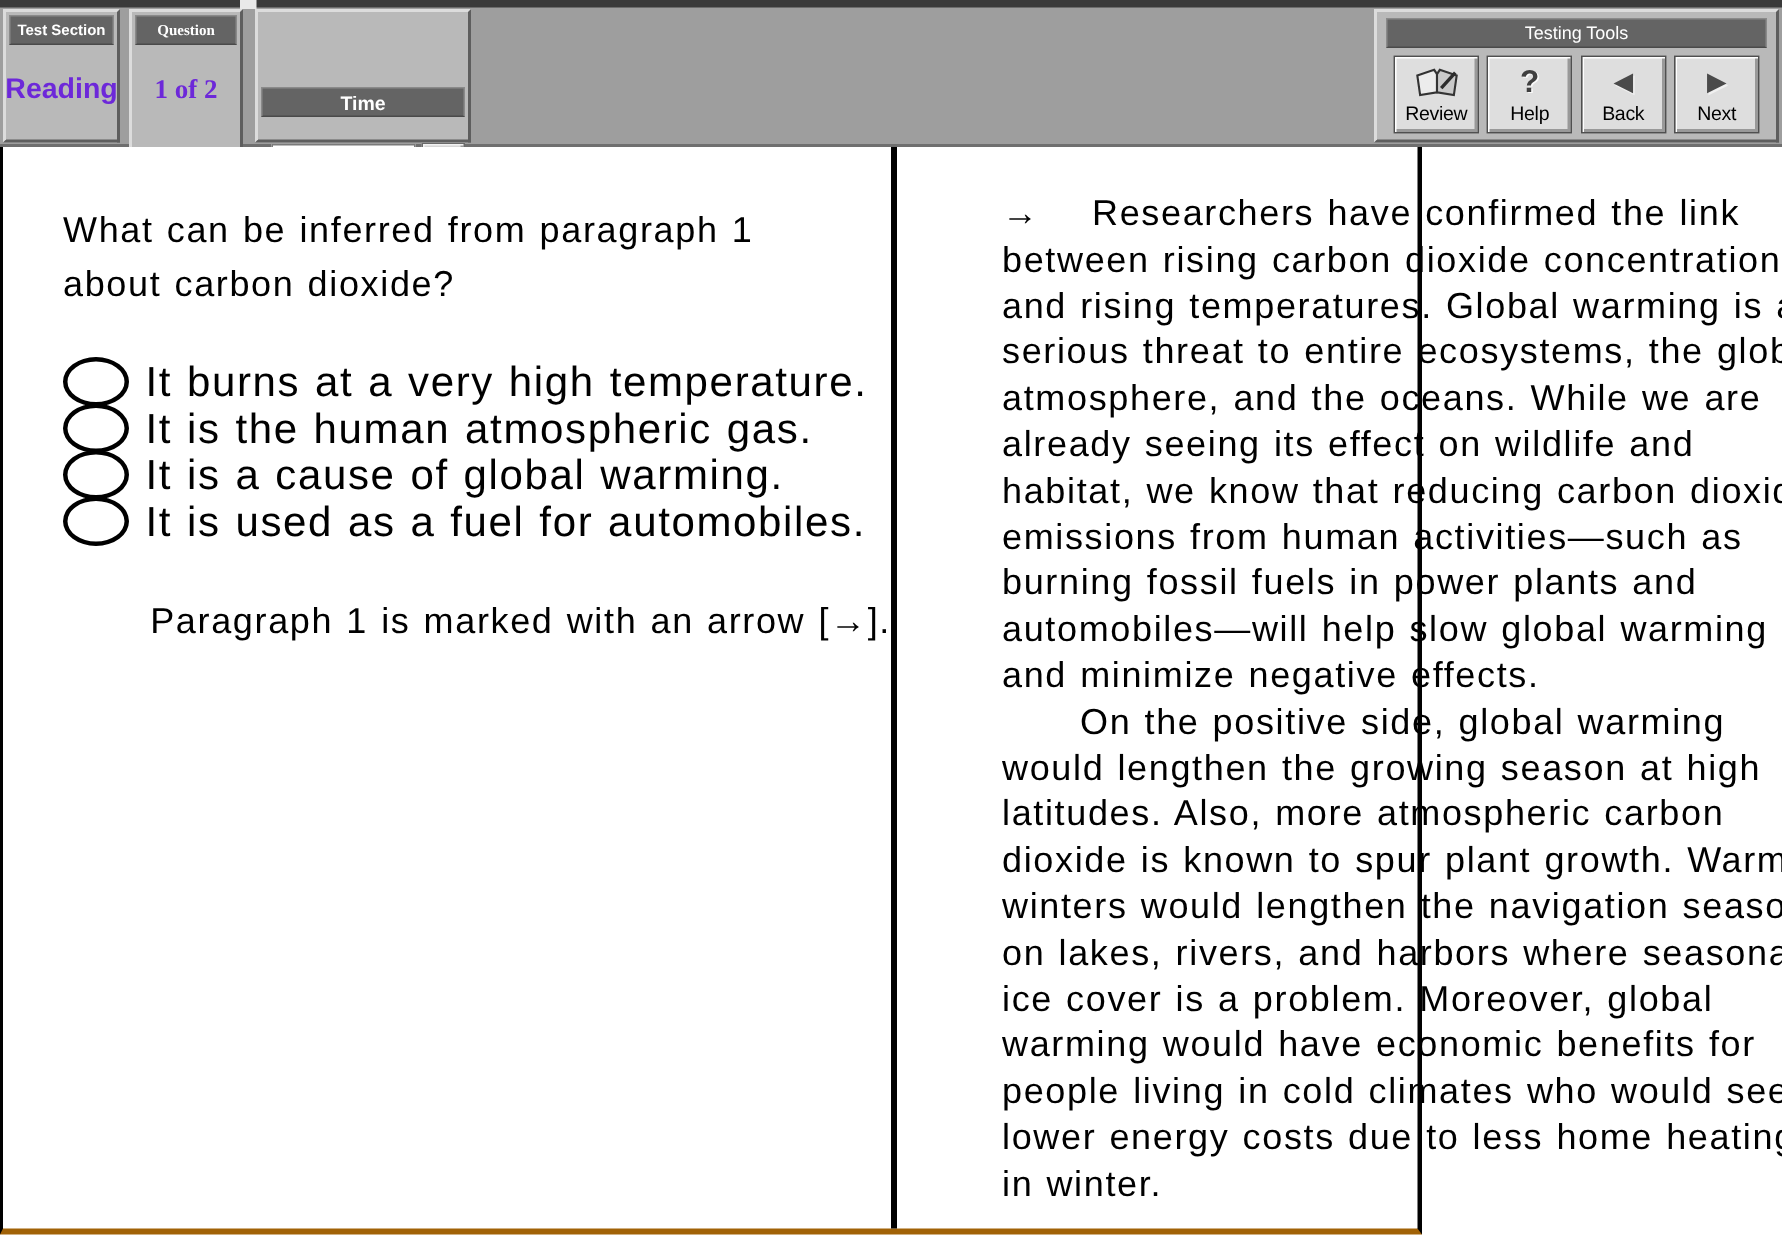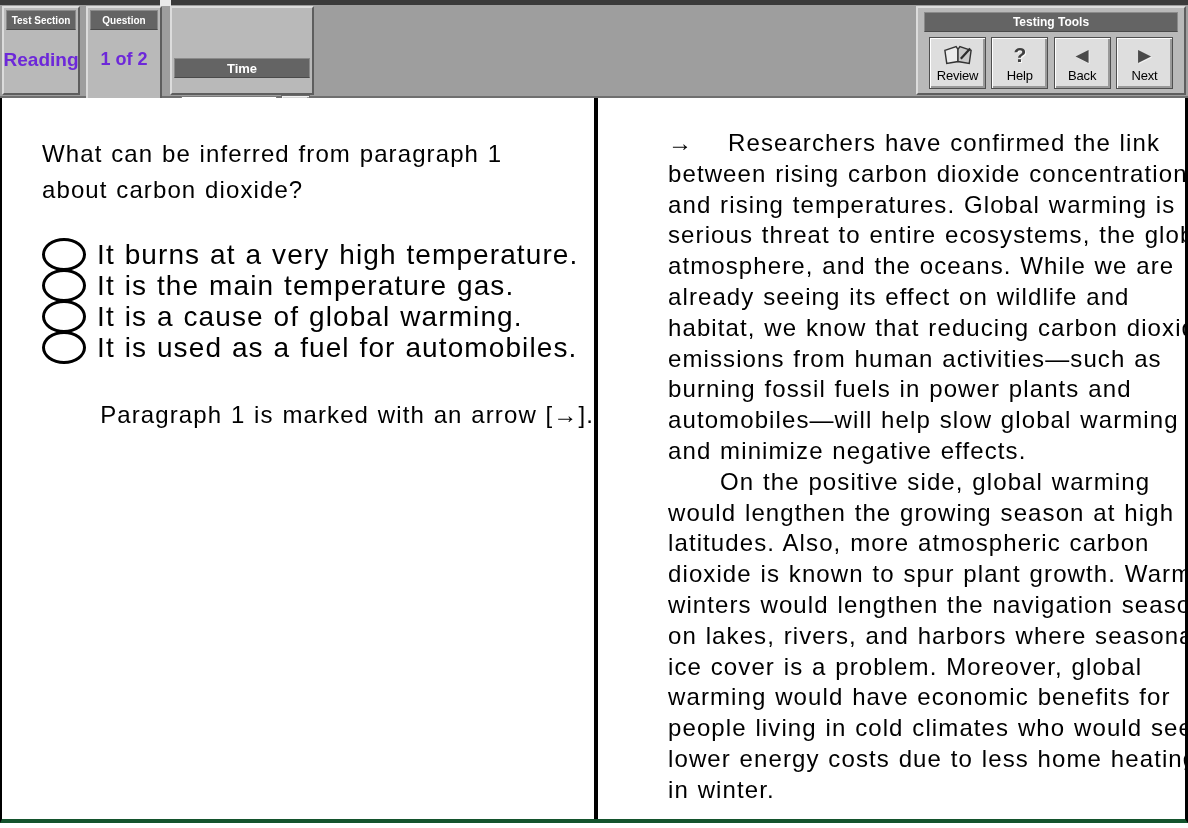--- a/index.html
+++ b/index.html
@@ -20,50 +20,50 @@
   .hpanel{position:absolute;top:6px;background:var(--panel-body-bg);
     border:2px solid;border-color:#dcdcdc #5e5e5e #5e5e5e #dcdcdc;padding:2px;}
   .hpanel-header{background:var(--panel-header-bg);color:var(--panel-header-text);
     border:1px solid #8a8a8a;border-bottom-color:#4a4a4a;
     font-weight:bold;text-align:center;height:20px;line-height:19px;overflow:hidden;}
   .hpanel-body{display:flex;align-items:center;justify-content:center;height:59px;
     font-weight:bold;color:#6d28d9;}
   .p-testsection{left:2px;width:78px;height:89px;}
   .p-testsection .hpanel-header{font-size:10px;}
   .p-testsection .hpanel-body{font-size:19px;}
-  .p-question{left:86px;width:76px;height:114px;}
+  .p-question{left:86px;width:76px;height:114px;font-family:Liberation Serif, serif;}
   .p-question .hpanel-header{font-size:10px;}
   .p-question .hpanel-body{font-size:18px;}
   .p-time{left:170px;width:144px;height:89px;}
   .p-time .hpanel-header{font-size:13px;margin-top:48px;}
   .p-time .hpanel-body{justify-content:flex-start;padding-left:7px;gap:4px;}
   .timer-field{width:96px;height:24px;background:#fff;border:1px solid #7a7a7a;
     font-weight:bold;font-size:15px;text-align:center;line-height:22px;letter-spacing:1px;}
   .timer-btn{width:29px;height:25px;background:#d6d6d6;border:1px solid #6a6a6a;
     box-shadow:inset 1px 1px 0 #f2f2f2, inset -2px -2px 0 #9a9a9a;cursor:pointer;}
 
   
   .p-tools{left:916px;width:270px;height:89px;padding:3px 5px;}
   .tools-header{margin:1px 1px 0;background:var(--panel-header-bg);color:var(--panel-header-text);
-    border:1px solid #8a8a8a;border-bottom-color:#4a4a4a;font-weight:bold;font-size:12px;
+    border:1px solid #8a8a8a;border-bottom-color:#4a4a4a;font-weight:normal;font-size:12px;
     text-align:center;height:20px;line-height:19px;}
   .tools-row{display:flex;justify-content:space-between;margin-top:5px;padding:0 6px;}
   .tool-btn{width:57px;height:52px;background:var(--button-bg);border:1px solid #4f4f4f;
     box-shadow:inset 1px 1px 0 #ffffff, inset -2px -2px 0 #999999;
     display:flex;flex-direction:column;align-items:center;justify-content:center;
     gap:1px;cursor:pointer;font-family:inherit;}
   .tool-btn .icon{height:24px;display:flex;align-items:center;justify-content:center;}
   .tool-btn .lbl{font-weight:normal;font-size:13px;color:#000;letter-spacing:-0.2px;}
   .icon-help{font-size:21px;font-weight:bold;color:#3f3f3f;text-shadow:1px 1px 0 #fafafa;}
   .icon-tri{font-size:17px;color:#4a4a4a;text-shadow:1px 1px 0 #f0f0f0;}
 
   
-  .content{position:absolute;left:0;top:98px;width:1188px;height:725px;
+  .content{position:absolute;left:0;top:98px;width:948px;height:725px;
     background:var(--content-bg);border-left:2px solid #000;border-right:3px solid #000;
-    border-bottom:4px solid #14532d;}
+    border-bottom:4px solid #a16207;}
   .vdivider{position:absolute;left:592px;top:0;width:4px;height:100%;background:#000;}
 
   .left-pane{position:absolute;left:0;top:0;width:592px;height:100%;padding:38px 0 0 40px;}
   .prompt{width:480px;font-size:24px;line-height:36px;letter-spacing:1.1px;word-spacing:1px;}
   .options{margin-top:31px;}
   .option-row{display:flex;align-items:center;height:31px;cursor:pointer;}
   .oval{width:44px;height:33px;border:3px solid #000;border-radius:50%;
     background:transparent;flex-shrink:0;margin-right:11px;cursor:pointer;}
   .option-text{font-size:28px;letter-spacing:1.1px;word-spacing:1px;white-space:nowrap;}
   .note{margin-top:38px;font-size:24px;letter-spacing:1.1px;word-spacing:1px;white-space:nowrap;text-align:right;}
@@ -141,21 +141,21 @@
 
       <div class="options">
 
           <div class="option-row">
             <span class="oval"></span>
             <span class="option-text">It burns at a very high temperature.</span>
           </div>
 
           <div class="option-row">
             <span class="oval"></span>
-            <span class="option-text">It is the main temperature gas.</span>
+            <span class="option-text">It is the human atmospheric gas.</span>
           </div>
 
           <div class="option-row">
             <span class="oval"></span>
             <span class="option-text">It is a cause of global warming.</span>
           </div>
 
           <div class="option-row">
             <span class="oval"></span>
             <span class="option-text">It is used as a fuel for automobiles.</span>

